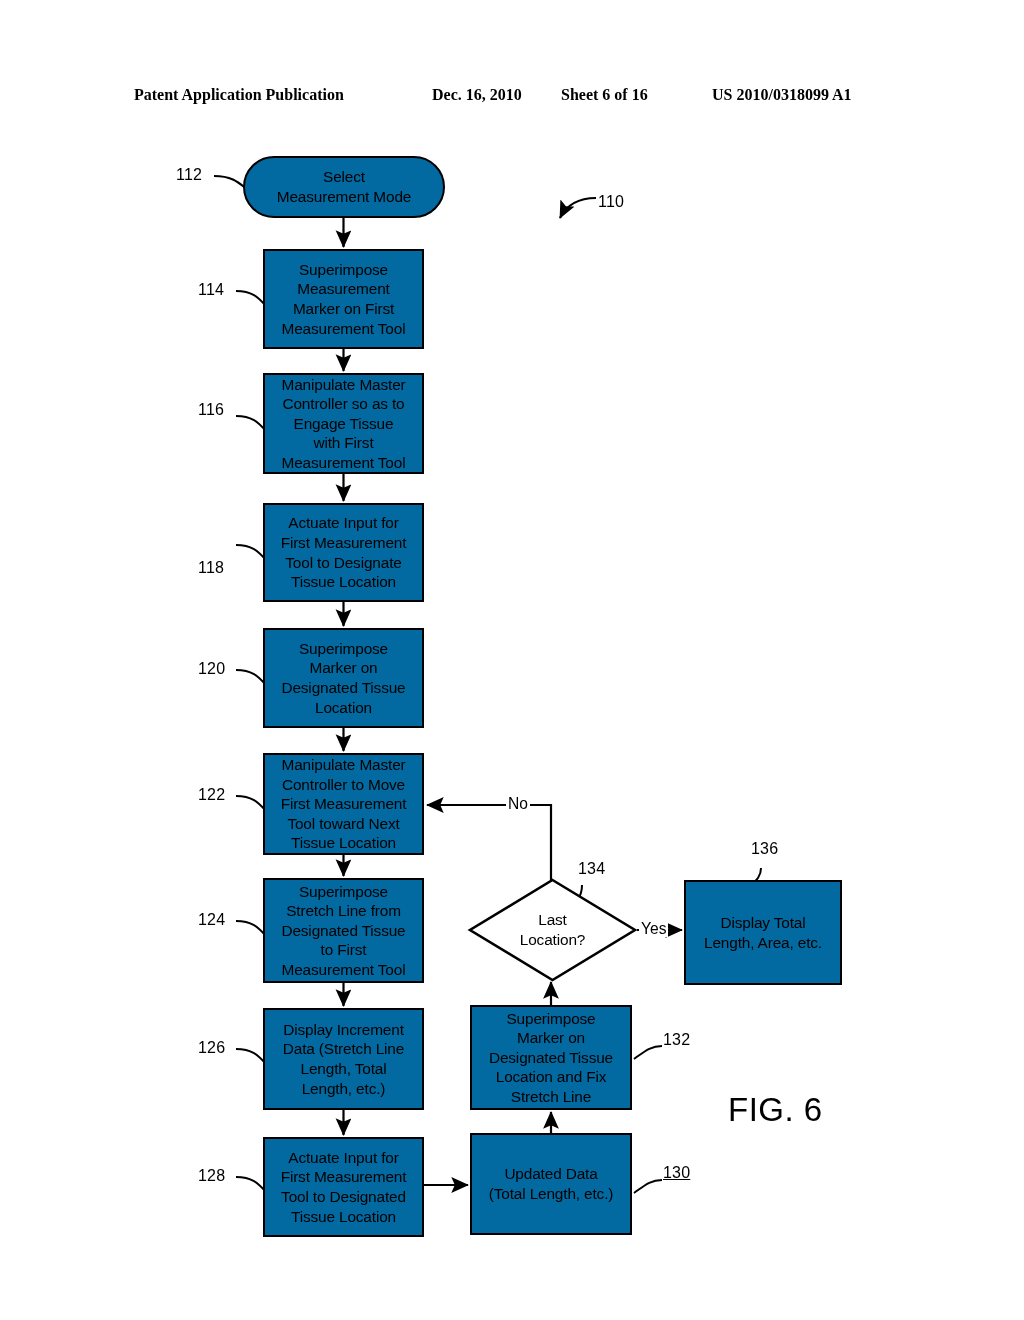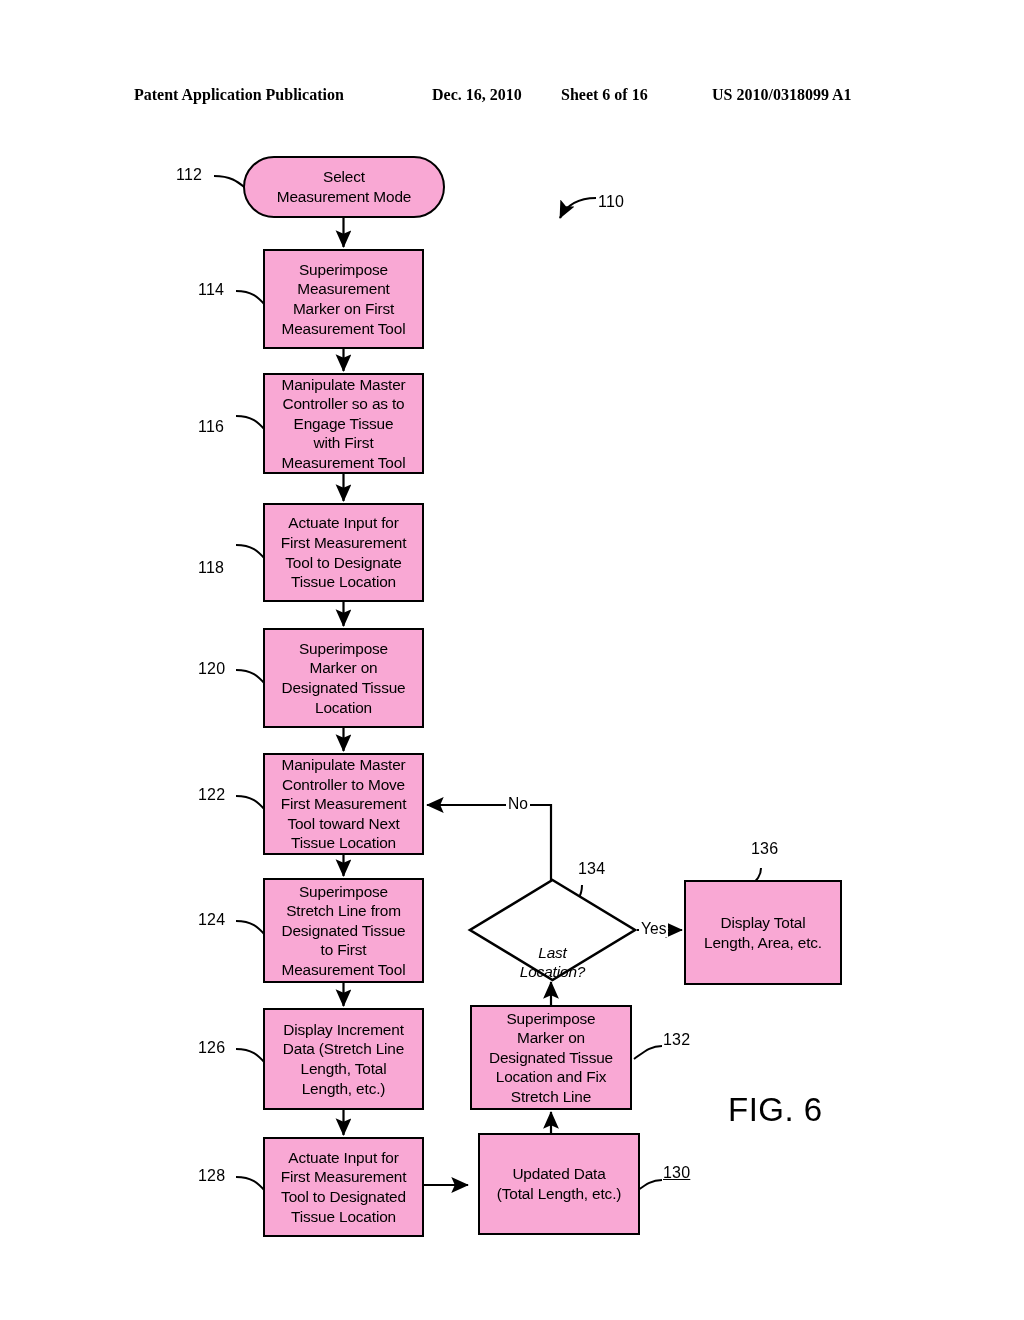--- a/index.html
+++ b/index.html
@@ -50,43 +50,42 @@
     width: 1024px;
     height: 1320px;
     overflow: visible;
   }
 
   
   .node {
     position: absolute;
     box-sizing: border-box;
     border: 2.2px solid #000;
-    background: #f9a8d4;
+    background: #0369a1;
     display: flex;
     align-items: center;
     justify-content: center;
     text-align: center;
     font-size: 15.4px;
     line-height: 19.6px;
     letter-spacing: -0.15px;
     padding: 2px 3px;
   }
   .node.terminator {
     border-radius: 34px;
     border-width: 2.4px;
   }
   .node span { display: block; width: 100%; }
 
   
   .diamond-wrap {
     position: absolute;
     display: flex;
-    align-items: flex-end;
+    align-items: center;
     justify-content: center;
-    font-style: italic;
   }
   .diamond-label {
     position: relative;
     z-index: 2;
     text-align: center;
     font-size: 15.4px;
     line-height: 19.6px;
     letter-spacing: -0.15px;
     pointer-events: none;
   }
@@ -239,21 +238,21 @@
 Length, etc.)</span>
   </div>
 
   <div class="node" style="left:263px; top:1137px; width:161px; height:100px;">
     <span style="white-space:pre-line;">Actuate Input for
 First Measurement
 Tool to Designated
 Tissue Location</span>
   </div>
 
-  <div class="node" style="left:470px; top:1133px; width:162px; height:102px;margin-left:8px;">
+  <div class="node" style="left:470px; top:1133px; width:162px; height:102px;">
     <span style="white-space:pre-line;">Updated Data
 (Total Length, etc.)</span>
   </div>
 
   <div class="node" style="left:470px; top:1005px; width:162px; height:105px;">
     <span style="white-space:pre-line;">Superimpose
 Marker on
 Designated Tissue
 Location and Fix
 Stretch Line</span>
@@ -270,21 +269,21 @@
   <div class="node" style="left:684px; top:880px; width:158px; height:105px;">
     <span style="white-space:pre-line;">Display Total
 Length, Area, etc.</span>
   </div>
 
   <div class="branch" style="left:506px; top:796px;">No</div>
   <div class="branch" style="left:639px; top:921px;">Yes</div>
 
   <div class="ref" style="left:176px; top:165px;">112</div>
   <div class="ref" style="left:198px; top:280px;">114</div>
-  <div class="ref" style="left:198px; top:417px;">116</div>
+  <div class="ref" style="left:198px; top:400px;">116</div>
   <div class="ref" style="left:198px; top:534px;margin-top:24px;">118</div>
   <div class="ref" style="left:198px; top:659px;">120</div>
   <div class="ref" style="left:198px; top:785px;">122</div>
   <div class="ref" style="left:198px; top:910px;">124</div>
   <div class="ref" style="left:198px; top:1038px;">126</div>
   <div class="ref" style="left:198px; top:1166px;">128</div>
   <div class="ref" style="left:663px; top:1163px;text-decoration:underline;">130</div>
   <div class="ref" style="left:663px; top:1030px;">132</div>
   <div class="ref" style="left:578px; top:859px;">134</div>
   <div class="ref" style="left:751px; top:839px;text-align:center;">136</div>

